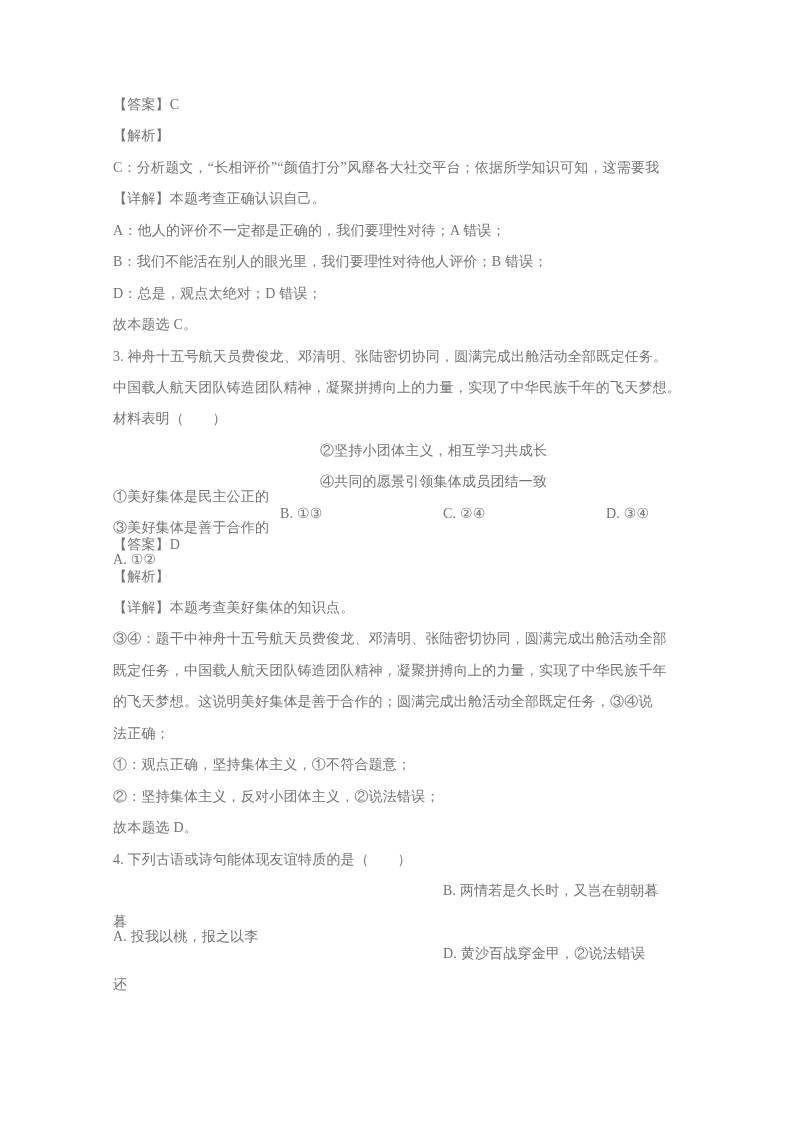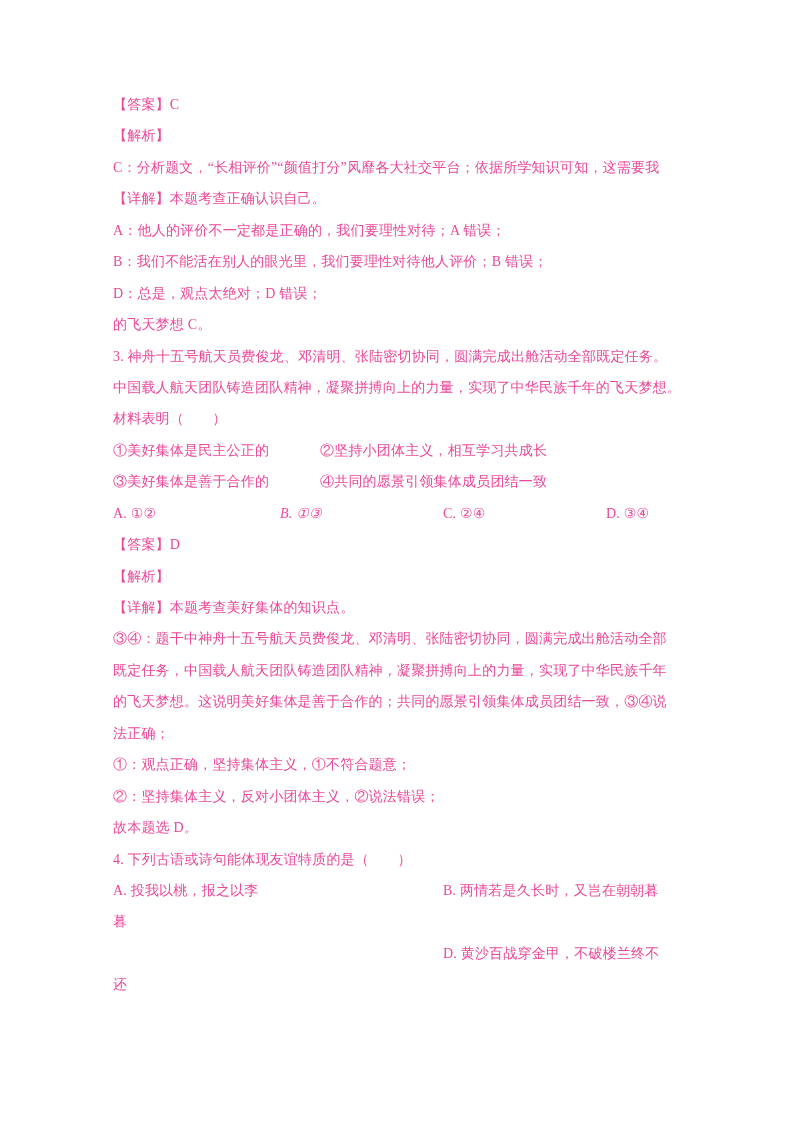--- a/index.html
+++ b/index.html
@@ -5,21 +5,21 @@
   html, body {
     margin: 0;
     padding: 0;
     background: #ffffff;
   }
   .page {
     position: relative;
     width: 794px;
     height: 1123px;
     background: #ffffff;
-    color: #ec4899;
+    color: #737373;
     font-family: "Liberation Serif", "DejaVu Serif", serif;
     font-size: 14px;
     letter-spacing: 0.2px;
     overflow: hidden;
   }
   .content {
     position: absolute;
     left: 113px;
     top: 89px;
     width: 570px;
@@ -28,40 +28,40 @@
     position: relative;
     height: 31.45px;
     line-height: 31.45px;
     white-space: pre;
   }
   .seg {
     position: absolute;
     top: 0;
     white-space: pre;
   }
-  .seg.c0 { left: 0; }
+  .seg.c0 { left: 0; margin-top: 46px; }
   .seg.stmt2 { left: 207px; font-family: Liberation Serif, serif; }   
-  .seg.tab1 { left: 167px; font-style: italic; }    
+  .seg.tab1 { left: 167px; }    
   .seg.tab2 { left: 330px; }    
   .seg.tab3 { left: 493px; }    
 </style>
 </head>
 <body>
 
 <div class="page">
   <div class="content">
 
     <div class="line">【答案】C</div>
     <div class="line">【解析】</div>
     <div class="line">C：分析题文，“长相评价”“颜值打分”风靡各大社交平台；依据所学知识可知，这需要我</div>
     <div class="line">【详解】本题考查正确认识自己。</div>
     <div class="line">A：他人的评价不一定都是正确的，我们要理性对待；A 错误；</div>
     <div class="line">B：我们不能活在别人的眼光里，我们要理性对待他人评价；B 错误；</div>
     <div class="line">D：总是，观点太绝对；D 错误；</div>
-    <div class="line">的飞天梦想 C。</div>
+    <div class="line">故本题选 C。</div>
 
     <div class="line">3. 神舟十五号航天员费俊龙、邓清明、张陆密切协同，圆满完成出舱活动全部既定任务。</div>
     <div class="line">中国载人航天团队铸造团队精神，凝聚拼搏向上的力量，实现了中华民族千年的飞天梦想。</div>
     <div class="line">材料表明（　　）</div>
 
     <div class="line">
       <span class="seg c0">①美好集体是民主公正的</span>
       <span class="seg stmt2">②坚持小团体主义，相互学习共成长</span>
     </div>
     <div class="line">
@@ -74,32 +74,32 @@
       <span class="seg tab1">B. ①③</span>
       <span class="seg tab2">C. ②④</span>
       <span class="seg tab3">D. ③④</span>
     </div>
 
     <div class="line">【答案】D</div>
     <div class="line">【解析】</div>
     <div class="line">【详解】本题考查美好集体的知识点。</div>
     <div class="line">③④：题干中神舟十五号航天员费俊龙、邓清明、张陆密切协同，圆满完成出舱活动全部</div>
     <div class="line">既定任务，中国载人航天团队铸造团队精神，凝聚拼搏向上的力量，实现了中华民族千年</div>
-    <div class="line">的飞天梦想。这说明美好集体是善于合作的；共同的愿景引领集体成员团结一致，③④说</div>
+    <div class="line">的飞天梦想。这说明美好集体是善于合作的；圆满完成出舱活动全部既定任务，③④说</div>
     <div class="line">法正确；</div>
     <div class="line">①：观点正确，坚持集体主义，①不符合题意；</div>
     <div class="line">②：坚持集体主义，反对小团体主义，②说法错误；</div>
     <div class="line">故本题选 D。</div>
 
     <div class="line">4. 下列古语或诗句能体现友谊特质的是（　　）</div>
 
     <div class="line">
       <span class="seg c0">A. 投我以桃，报之以李</span>
       <span class="seg tab2">B. 两情若是久长时，又岂在朝朝暮</span>
     </div>
     <div class="line">暮</div>
     <div class="line">
-      <span class="seg tab2">D. 黄沙百战穿金甲，不破楼兰终不</span>
+      <span class="seg tab2">D. 黄沙百战穿金甲，②说法错误</span>
     </div>
     <div class="line">还</div>
 
   </div>
 </div>
 
 </body></html>

